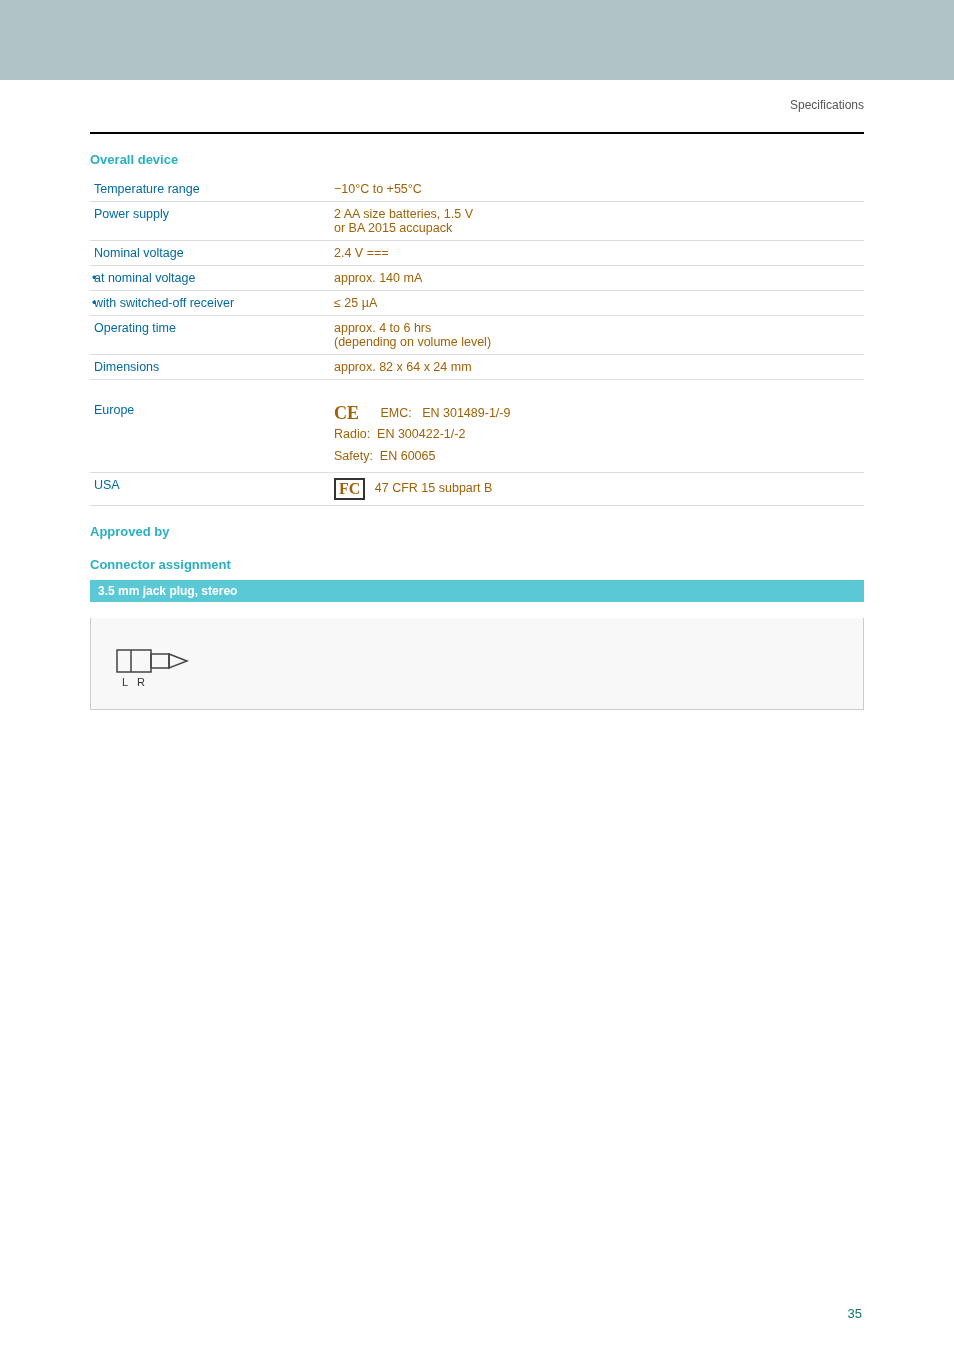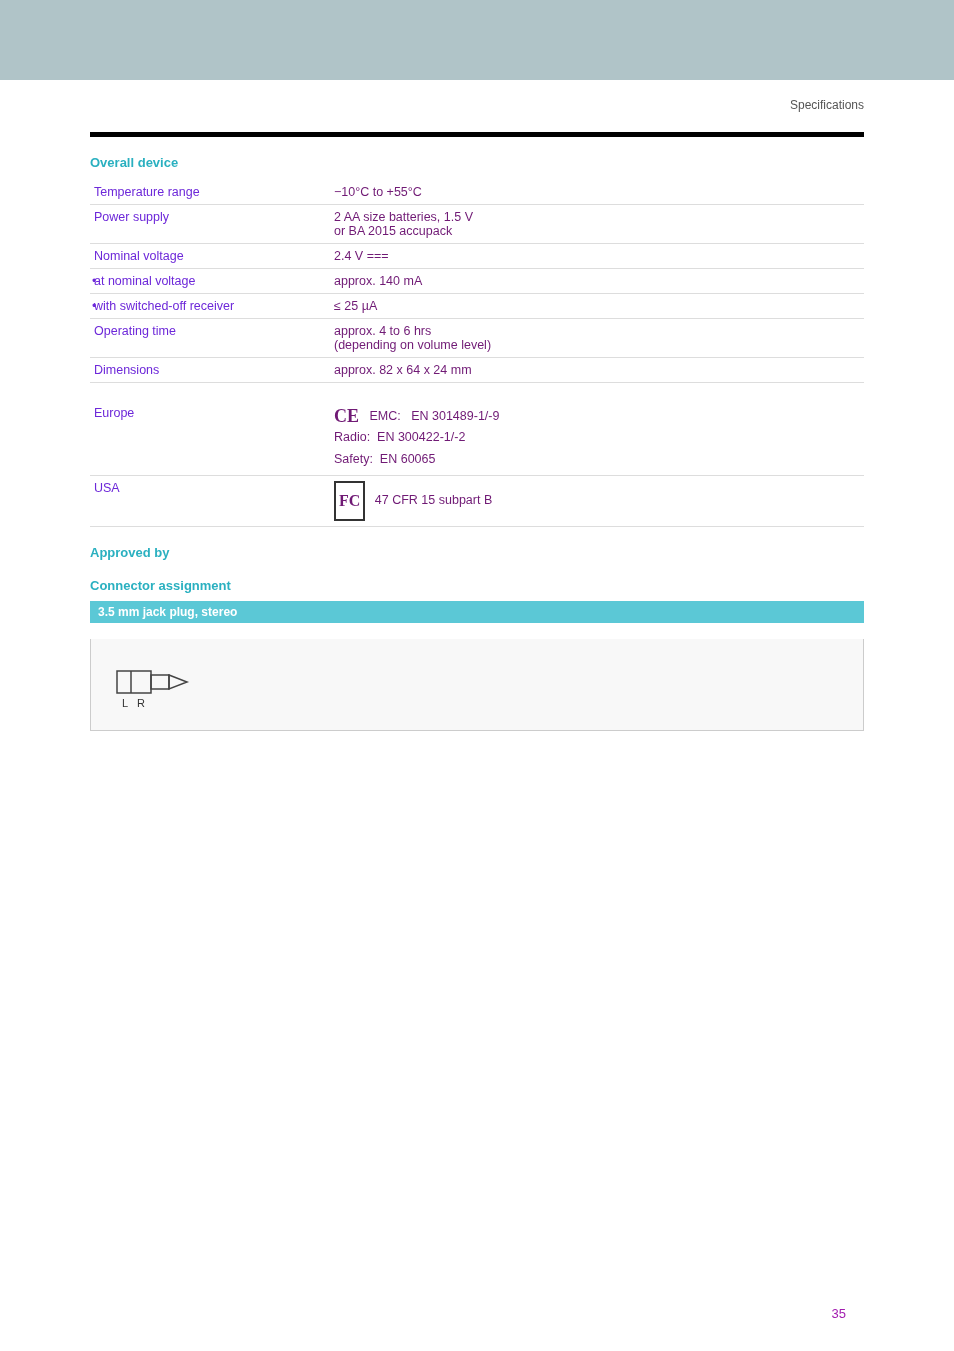--- a/index.html
+++ b/index.html
@@ -30,21 +30,21 @@
     .content {
       padding: 10px 90px 60px 90px;
     }
 
     
     .section-header {
       text-align: right;
       font-size: 12px;
       color: #555;
       padding: 8px 0 20px 0;
-      border-bottom: 5px solid #000000;
+      border-bottom: 2px solid #000000;
       margin-bottom: 18px;
     }
 
     
     .section-title {
       font-size: 13px;
       font-weight: bold;
       color: #2ab0c0;
       margin-bottom: 10px;
       margin-top: 18px;
@@ -63,56 +63,56 @@
 
     .spec-table td {
       padding: 5px 4px;
       vertical-align: top;
       font-size: 12.5px;
       color: #222;
     }
 
     .spec-table td:first-child {
       width: 240px;
-      color: #6d28d9;
+      color: #0369a1;
     }
 
     .spec-table td:last-child {
-      color: #701a75;
+      color: #a16207;
     }
 
     .bullet-label {
       padding-left: 14px;
       position: relative;
     }
     .bullet-label::before {
       content: "•";
       position: absolute;
       left: 2px;
     }
 
     
     .ce-mark {
       font-size: 18px;
       font-weight: bold;
       font-family: serif;
       display: inline-block;
-      margin-right: 7px;
+      margin-right: 18px;
       vertical-align: middle;
     }
 
     .fc-mark {
       font-size: 16px;
       font-weight: bold;
       font-family: serif;
       display: inline-block;
       margin-right: 6px;
       vertical-align: middle;
       border: 2px solid #333;
-      padding: 10px 3px;
+      padding: 1px 3px;
       line-height: 1;
     }
 
     .compliance-detail {
       font-size: 12.5px;
       line-height: 1.7;
     }
 
     
     .connector-header {
@@ -139,23 +139,23 @@
       background: #f8f8f8;
       padding: 14px 16px 14px 16px;
       width: 100%;
       min-height: 80px;
     }
 
     
     .page-number {
       position: absolute;
       bottom: 30px;
-      right: 108px;
-      font-size: 13px;
-      color: #a21caf;
+      right: 92px;
+      font-size: 13px;
+      color: #0f766e;
       text-align: center;
     }
 
     .section-block {
       margin-bottom: 4px;
     }
   </style>
 </head>
 <body>
 

